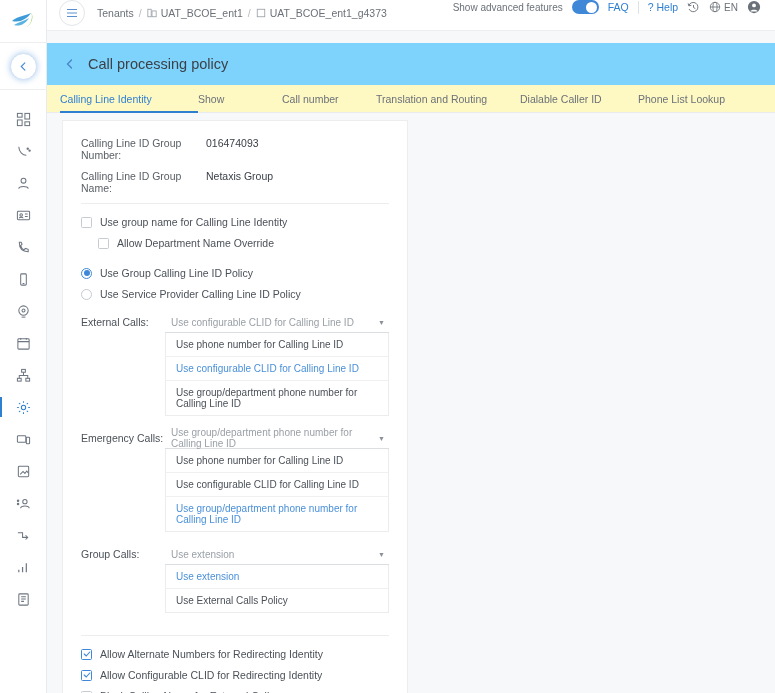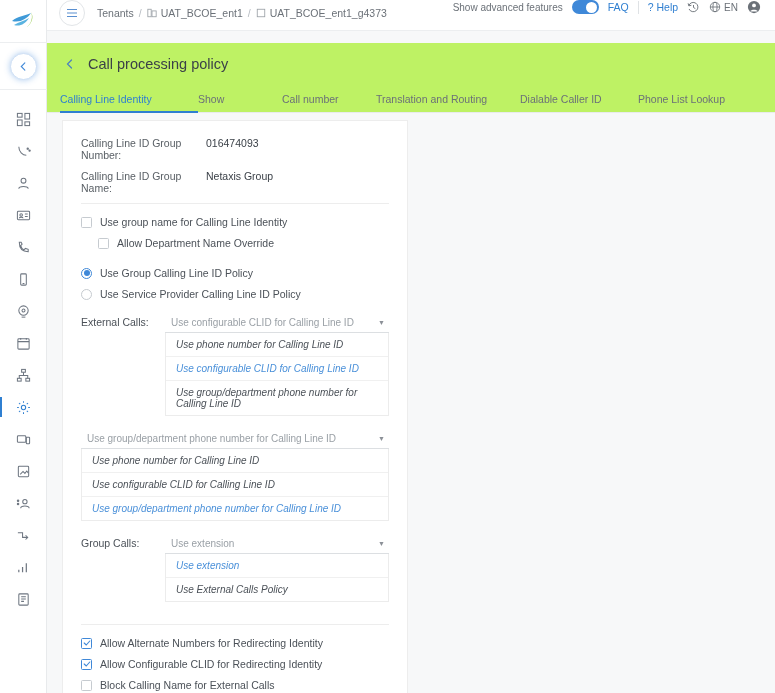--- a/index.html
+++ b/index.html
@@ -71,28 +71,28 @@
     position: absolute; right: 1.5px; top: 1.5px; width: 11px; height: 11px;
     border-radius: 50%; background: #fff;
   }
   .link-blue { color: #2f7fd1; font-size: 10.5px; cursor: pointer; }
   .vsep { width: 1px; height: 13px; background: #dfe2e5; }
   .ic-btn { color: #6b7178; display: flex; align-items: center; cursor: pointer; gap: 3px; }
 
   
   .page-head {
     position: absolute; left: 47px; top: 43px; right: 0; height: 42px;
-    background: #bef264; display: flex; align-items: center; padding-left: 14px; gap: 9px;
+    background: #7dd3fc; display: flex; align-items: center; padding-left: 14px; gap: 9px;
   }
   .back-sm { width: 18px; height: 18px; display:flex; align-items:center; justify-content:center; cursor: pointer; color: #4a7fc1; }
   .page-title { font-size: 14.5px; color: #3b4148; }
 
   .tabs {
     position: absolute; left: 47px; top: 85px; right: 0; height: 28px;
-    background: #bef264; border-bottom: 1px solid #e9ebed;
+    background: #fef9c3; border-bottom: 1px solid #e9ebed;
     display: flex; align-items: flex-end; padding-left: 13px;
   }
   .tab {
     font-size: 10.5px; color: #6b7178; padding-bottom: 7px; cursor: pointer;
     position: relative; white-space: nowrap;
   }
   .tab.active { color: #2f7fd1; }
   .tab.active::after {
     content: ""; position: absolute; left: 0; right: 0; bottom: -1px; height: 2px; background: #2f7fd1;
   }
@@ -126,21 +126,21 @@
 
   .field { display: flex; margin-top: 12px; }
   .field-label { width: 84px; font-size: 10.5px; color: #4b5158; padding-top: 4px; flex: none; }
   .select-wrap { flex: 1; }
   .select-box {
     height: 21px; border-bottom: 1px solid #dcdfe2;
     display: flex; align-items: center; justify-content: space-between;
     font-size: 10px; color: #9aa0a6; padding: 0 4px 0 6px; cursor: pointer;
   }
   .caret { font-size: 7px; color: #8b9097; }
-  .options { border: 1px solid #ececec; border-top: none; background: #fff; font-style: italic; }
+  .options { border: 1px solid #ececec; border-top: none; background: #fff; }
   .opt {
     font-size: 10px; color: #4b5158; padding: 6px 8px 6px 10px;
     border-bottom: 1px solid #f0f0f0; cursor: pointer;
   }
   .opt:last-child { border-bottom: none; }
   .opt.sel { color: #4a90d9; }
   svg { display: block; }
 </style>
 </head>
 <body>
@@ -394,20 +394,21 @@
         </div>
         <div class="options">
           <div class="opt">Use phone number for Calling Line ID</div>
           <div class="opt sel">Use configurable CLID for Calling Line ID</div>
           <div class="opt">Use group/department phone number for Calling Line ID</div>
         </div>
       </div>
     </div>
 
     <div class="field">
+      <span class="field-label">Emergency Calls:</span>
       <div class="select-wrap">
         <div class="select-box">
           <span>Use group/department phone number for Calling Line ID</span>
           <span class="caret">▼</span>
         </div>
         <div class="options">
           <div class="opt">Use phone number for Calling Line ID</div>
           <div class="opt">Use configurable CLID for Calling Line ID</div>
           <div class="opt sel">Use group/department phone number for Calling Line ID</div>
         </div>

